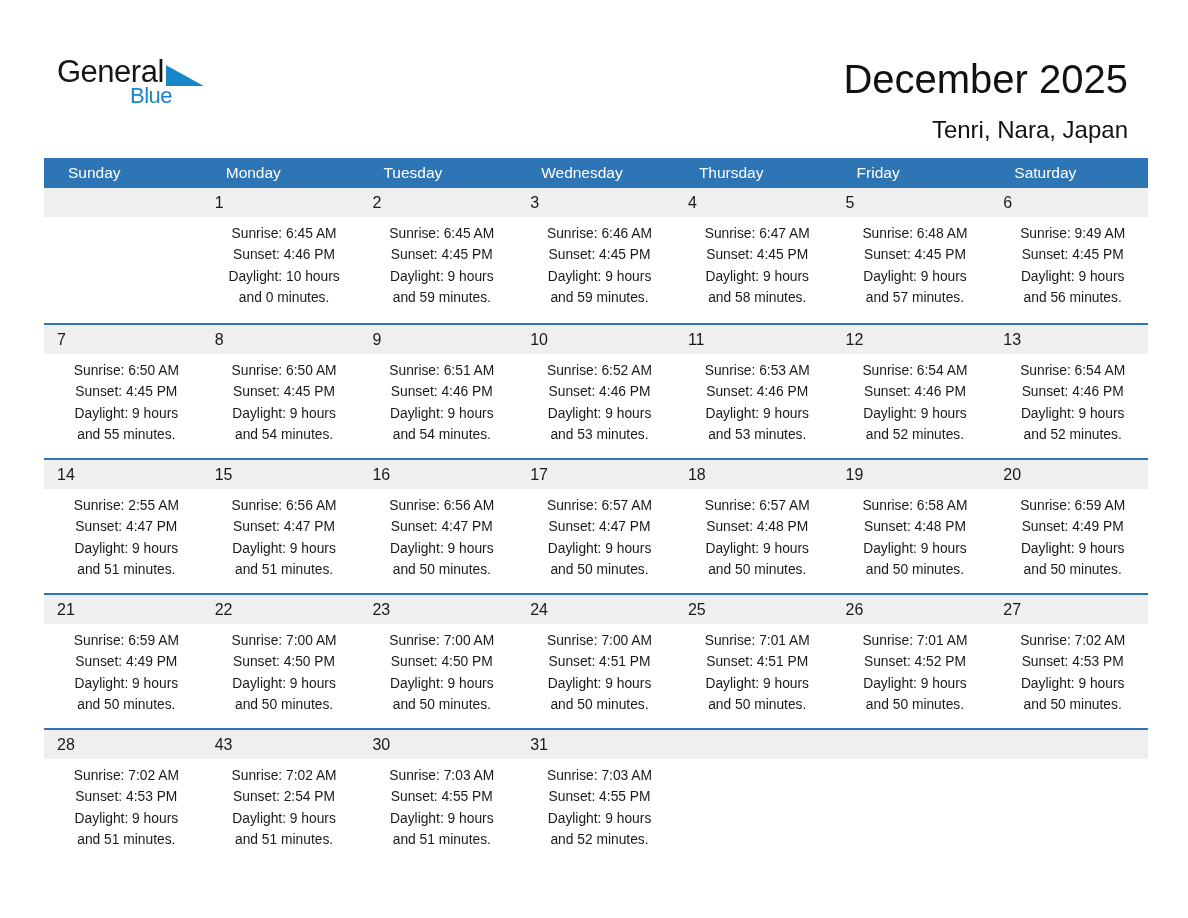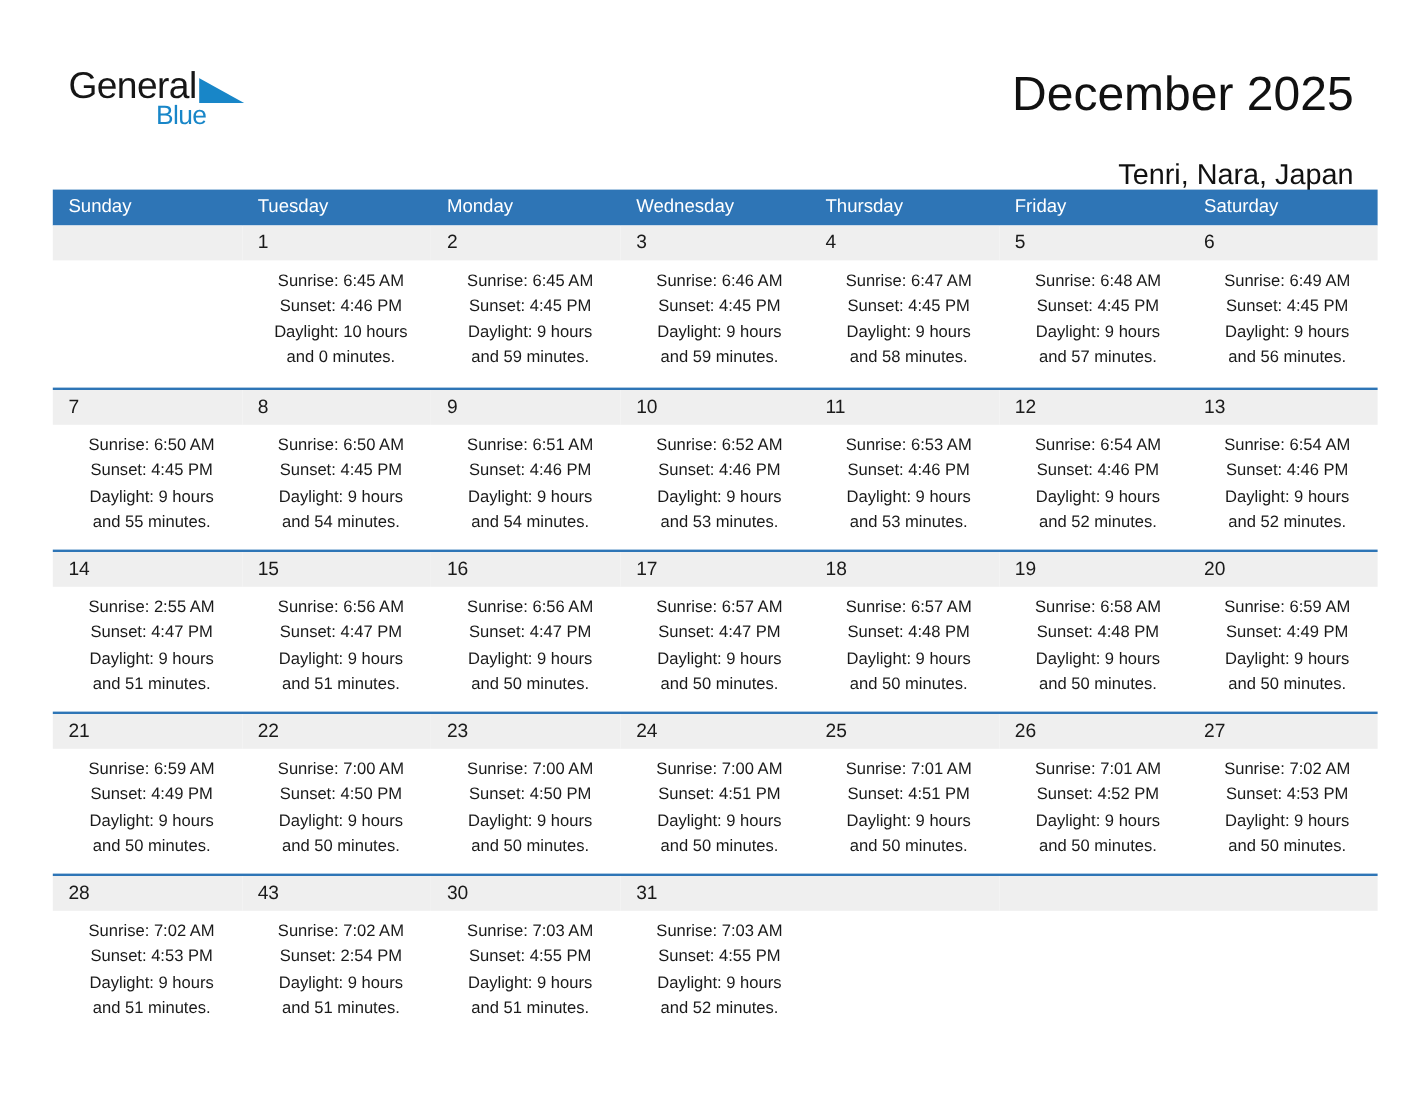--- a/index.html
+++ b/index.html
@@ -14,26 +14,26 @@
   .logo-general { font-size:31px; letter-spacing:-0.5px; color:#161616; line-height:1; }
   .logo-triangle {
     width:38px; height:21px; margin-left:2px; margin-bottom:1px;
     background:#1886C8;
     clip-path:polygon(0 0, 100% 100%, 0 100%);
   }
   .logo-blue { display:block; font-size:22px; letter-spacing:-0.5px; color:#1886C8; line-height:0.78; margin-left:73px; }
   
   .title-block { position:absolute; top:57px; right:60px; text-align:right; }
   .page-title { font-size:40px; font-weight:normal; color:#111; line-height:1.1; }
-  .page-subtitle { font-size:24px; color:#111; margin-top:31px; }
+  .page-subtitle { font-size:24px; color:#111; margin-top:15px; }
   
   .cal { position:absolute; top:158px; left:44px; width:1104px; }
   .cal-head { display:flex; background:#2E75B6; height:30px; }
   .cal-head .wd {
-    flex:1 1 0; color:#ffffff; font-size:15.5px; line-height:30px; padding-left:13px;
+    flex:1 1 0; color:#ffffff; font-size:15.5px; line-height:30px; padding-left:24px;
     overflow:hidden; white-space:nowrap;
   }
   .week { display:flex; height:135px; background:#fff; }
   .week + .week { border-top:2px solid #2E75B6; }
   .cell { flex:1 1 0; min-width:0; }
   .band { height:29px; background:#EFEFEF; padding:6px 0 0 13px; }
   .daynum { font-size:16px; color:#1a1a1a; }
   .lines { padding:6px 6px 0 13px;text-align:center; }
   .ln { font-size:13.8px; line-height:21.4px; color:#1a1a1a; white-space:nowrap; }
 </style>
@@ -51,22 +51,22 @@
   </div>
 
   <div class="title-block">
     <div class="page-title">December 2025</div>
     <div class="page-subtitle">Tenri, Nara, Japan</div>
   </div>
 
   <div class="cal">
     <div class="cal-head">
       <div class="wd">Sunday</div>
+      <div class="wd">Monday</div>
       <div class="wd">Tuesday</div>
-      <div class="wd">Monday</div>
       <div class="wd">Wednesday</div>
       <div class="wd">Thursday</div>
       <div class="wd">Friday</div>
       <div class="wd">Saturday</div>
     </div>
     <div id="weeks">
         <div class="week">
           <div class="cell">
             <div class="band"></div>
           </div>
@@ -111,21 +111,21 @@
             <div class="lines">
               <div class="ln">Sunrise: 6:48 AM</div>
               <div class="ln">Sunset: 4:45 PM</div>
               <div class="ln">Daylight: 9 hours</div>
               <div class="ln">and 57 minutes.</div>
             </div>
           </div>
           <div class="cell">
             <div class="band"><span class="daynum">6</span></div>
             <div class="lines">
-              <div class="ln">Sunrise: 6:49 AM</div>
+              <div class="ln">Sunrise: 9:49 AM</div>
               <div class="ln">Sunset: 4:45 PM</div>
               <div class="ln">Daylight: 9 hours</div>
               <div class="ln">and 56 minutes.</div>
             </div>
           </div>
         </div>
         <div class="week">
           <div class="cell">
             <div class="band"><span class="daynum">7</span></div>
             <div class="lines">

